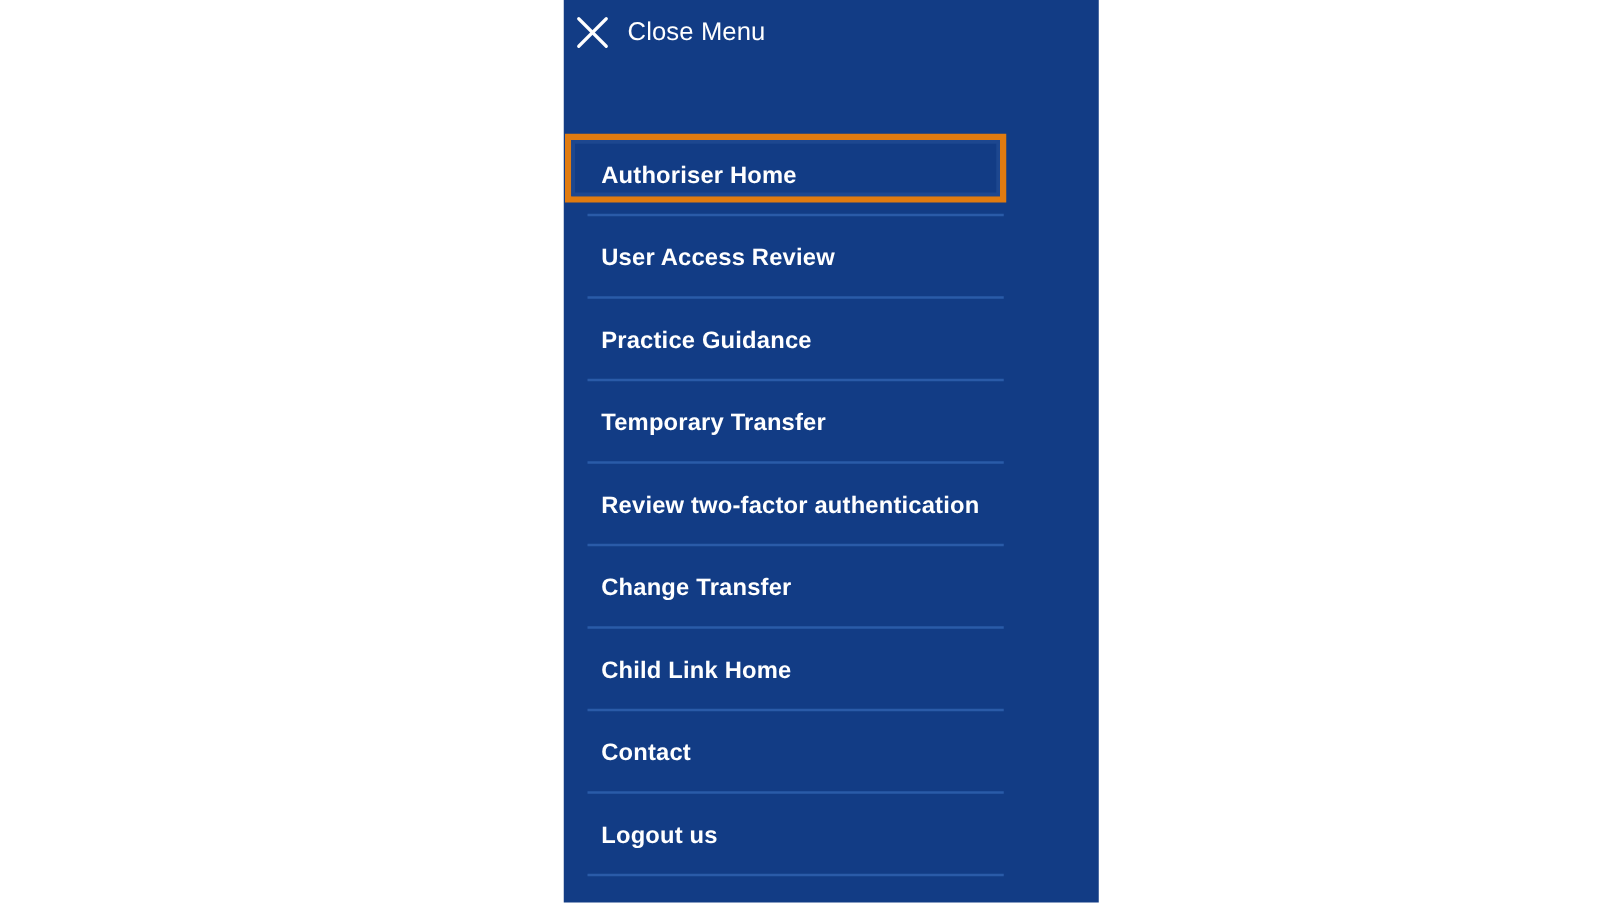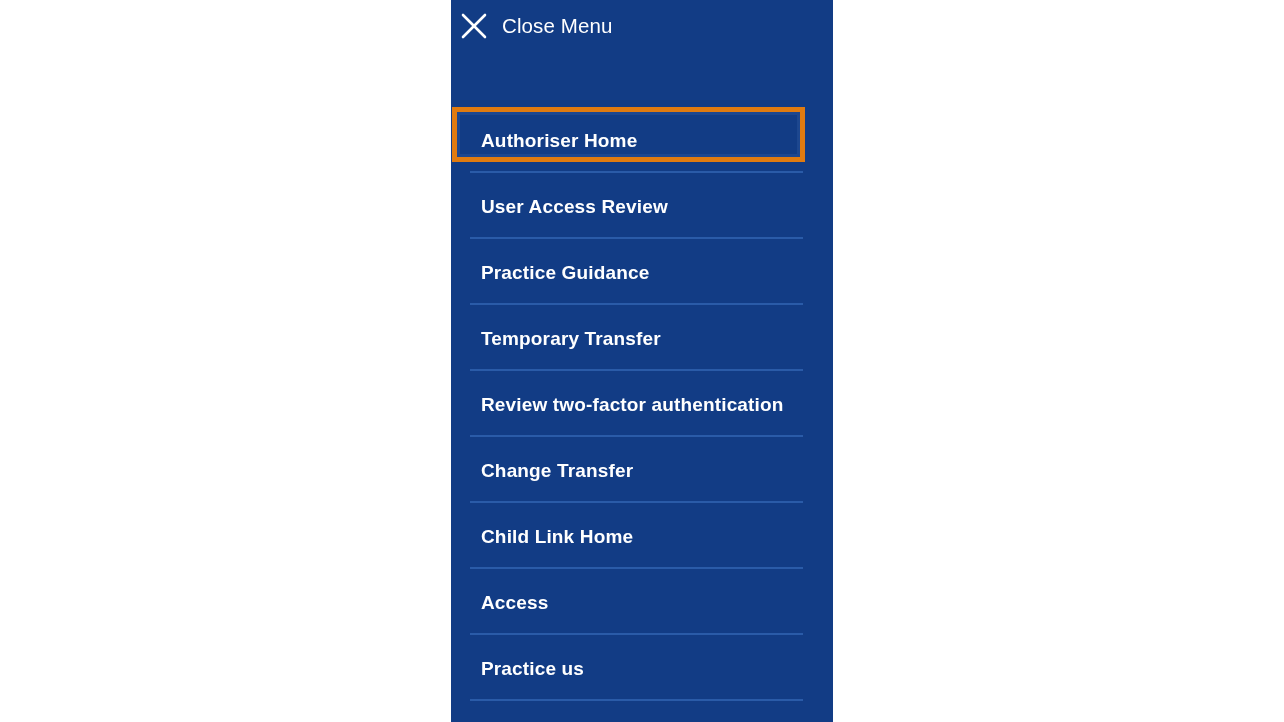--- a/index.html
+++ b/index.html
@@ -20,21 +20,21 @@
     width: 1284px;
     height: 722px;
     background: #ffffff;
   }
 
   
   #menu-panel {
     position: absolute;
     left: 451px;
     top: 0;
-    width: 382px;
+    width: 428px;
     height: 722px;
     background: #123c85;
     box-sizing: border-box;
   }
 
   
   #close-menu-row {
     position: absolute;
     left: 0;
     top: 0;
@@ -173,24 +173,24 @@
         <span class="menu-label">Change Transfer</span>
         <div class="separator"></div>
       </div>
 
       <div class="menu-item">
         <span class="menu-label">Child Link Home</span>
         <div class="separator"></div>
       </div>
 
       <div class="menu-item">
-        <span class="menu-label">Access</span>
+        <span class="menu-label">Contact</span>
         <div class="separator"></div>
       </div>
 
       <div class="menu-item">
-        <span class="menu-label">Practice us</span>
+        <span class="menu-label">Logout us</span>
         <div class="separator"></div>
       </div>
 
     </div>
   </div>
 </div>
 
 </body></html>

